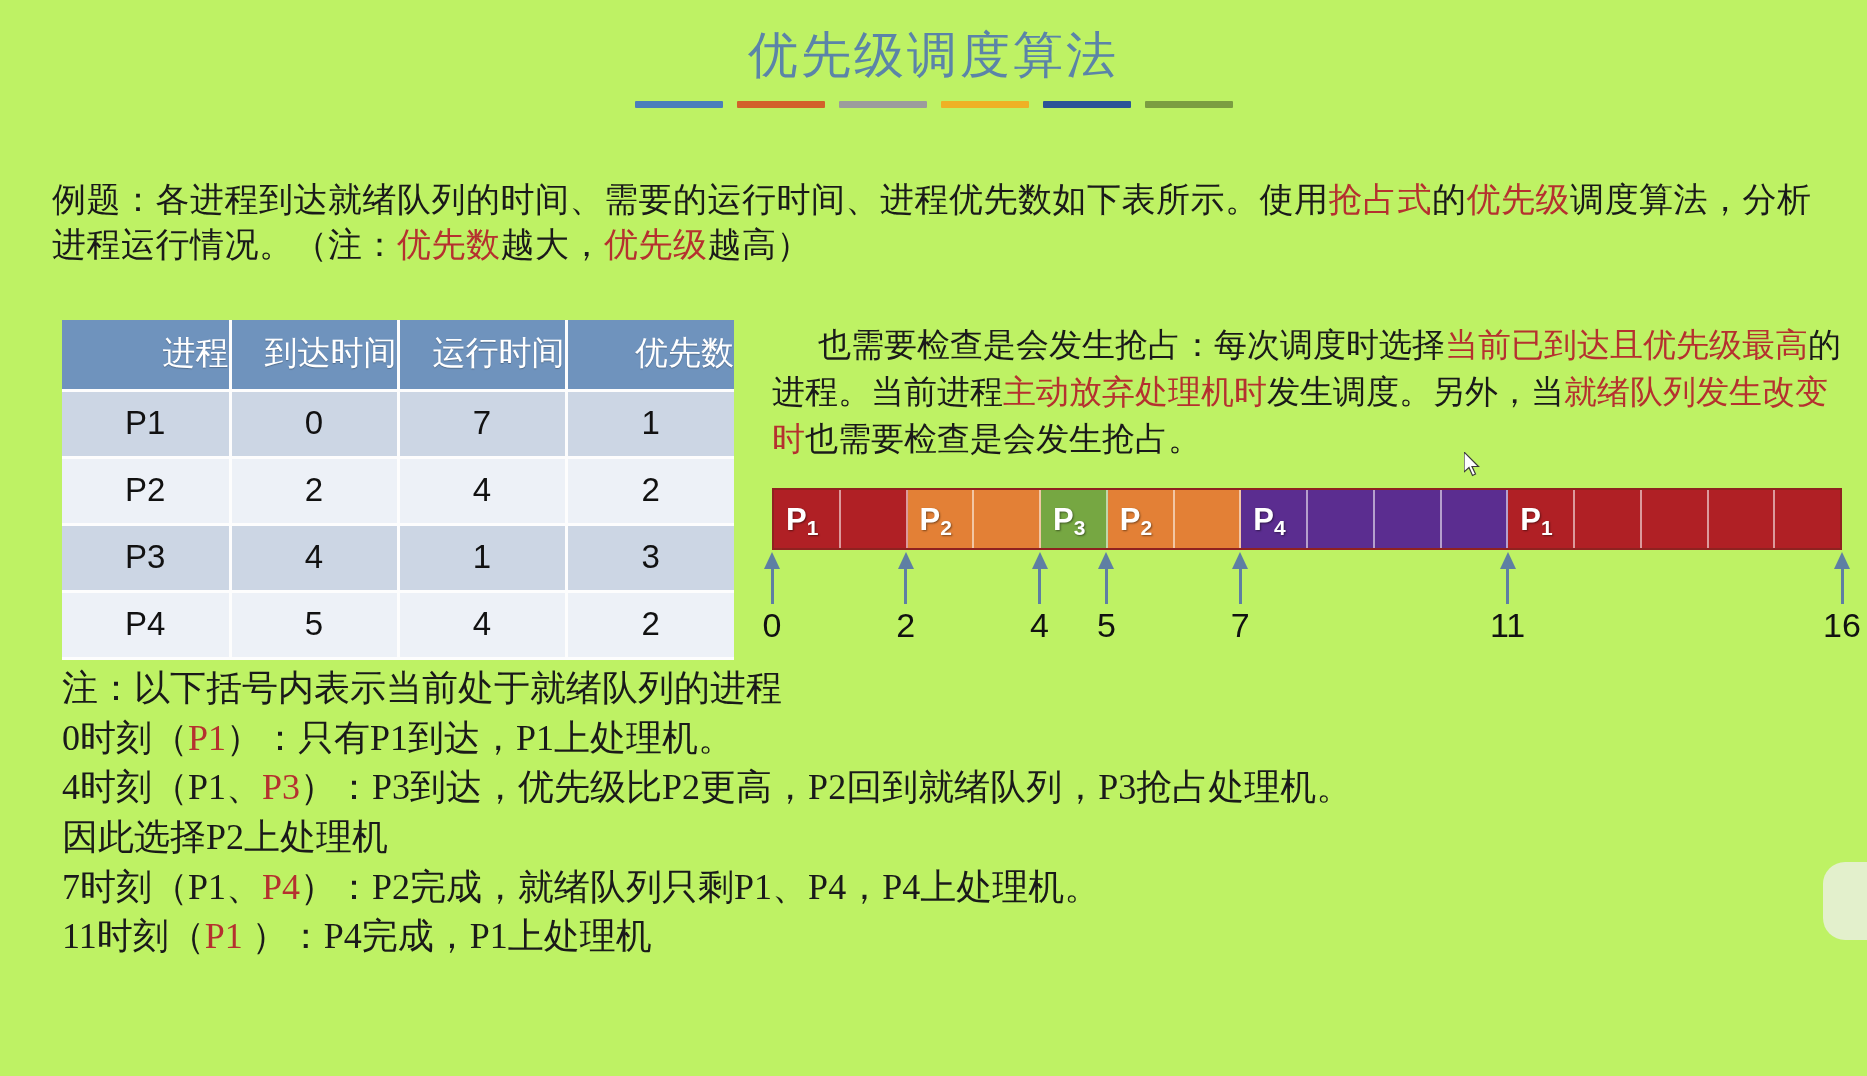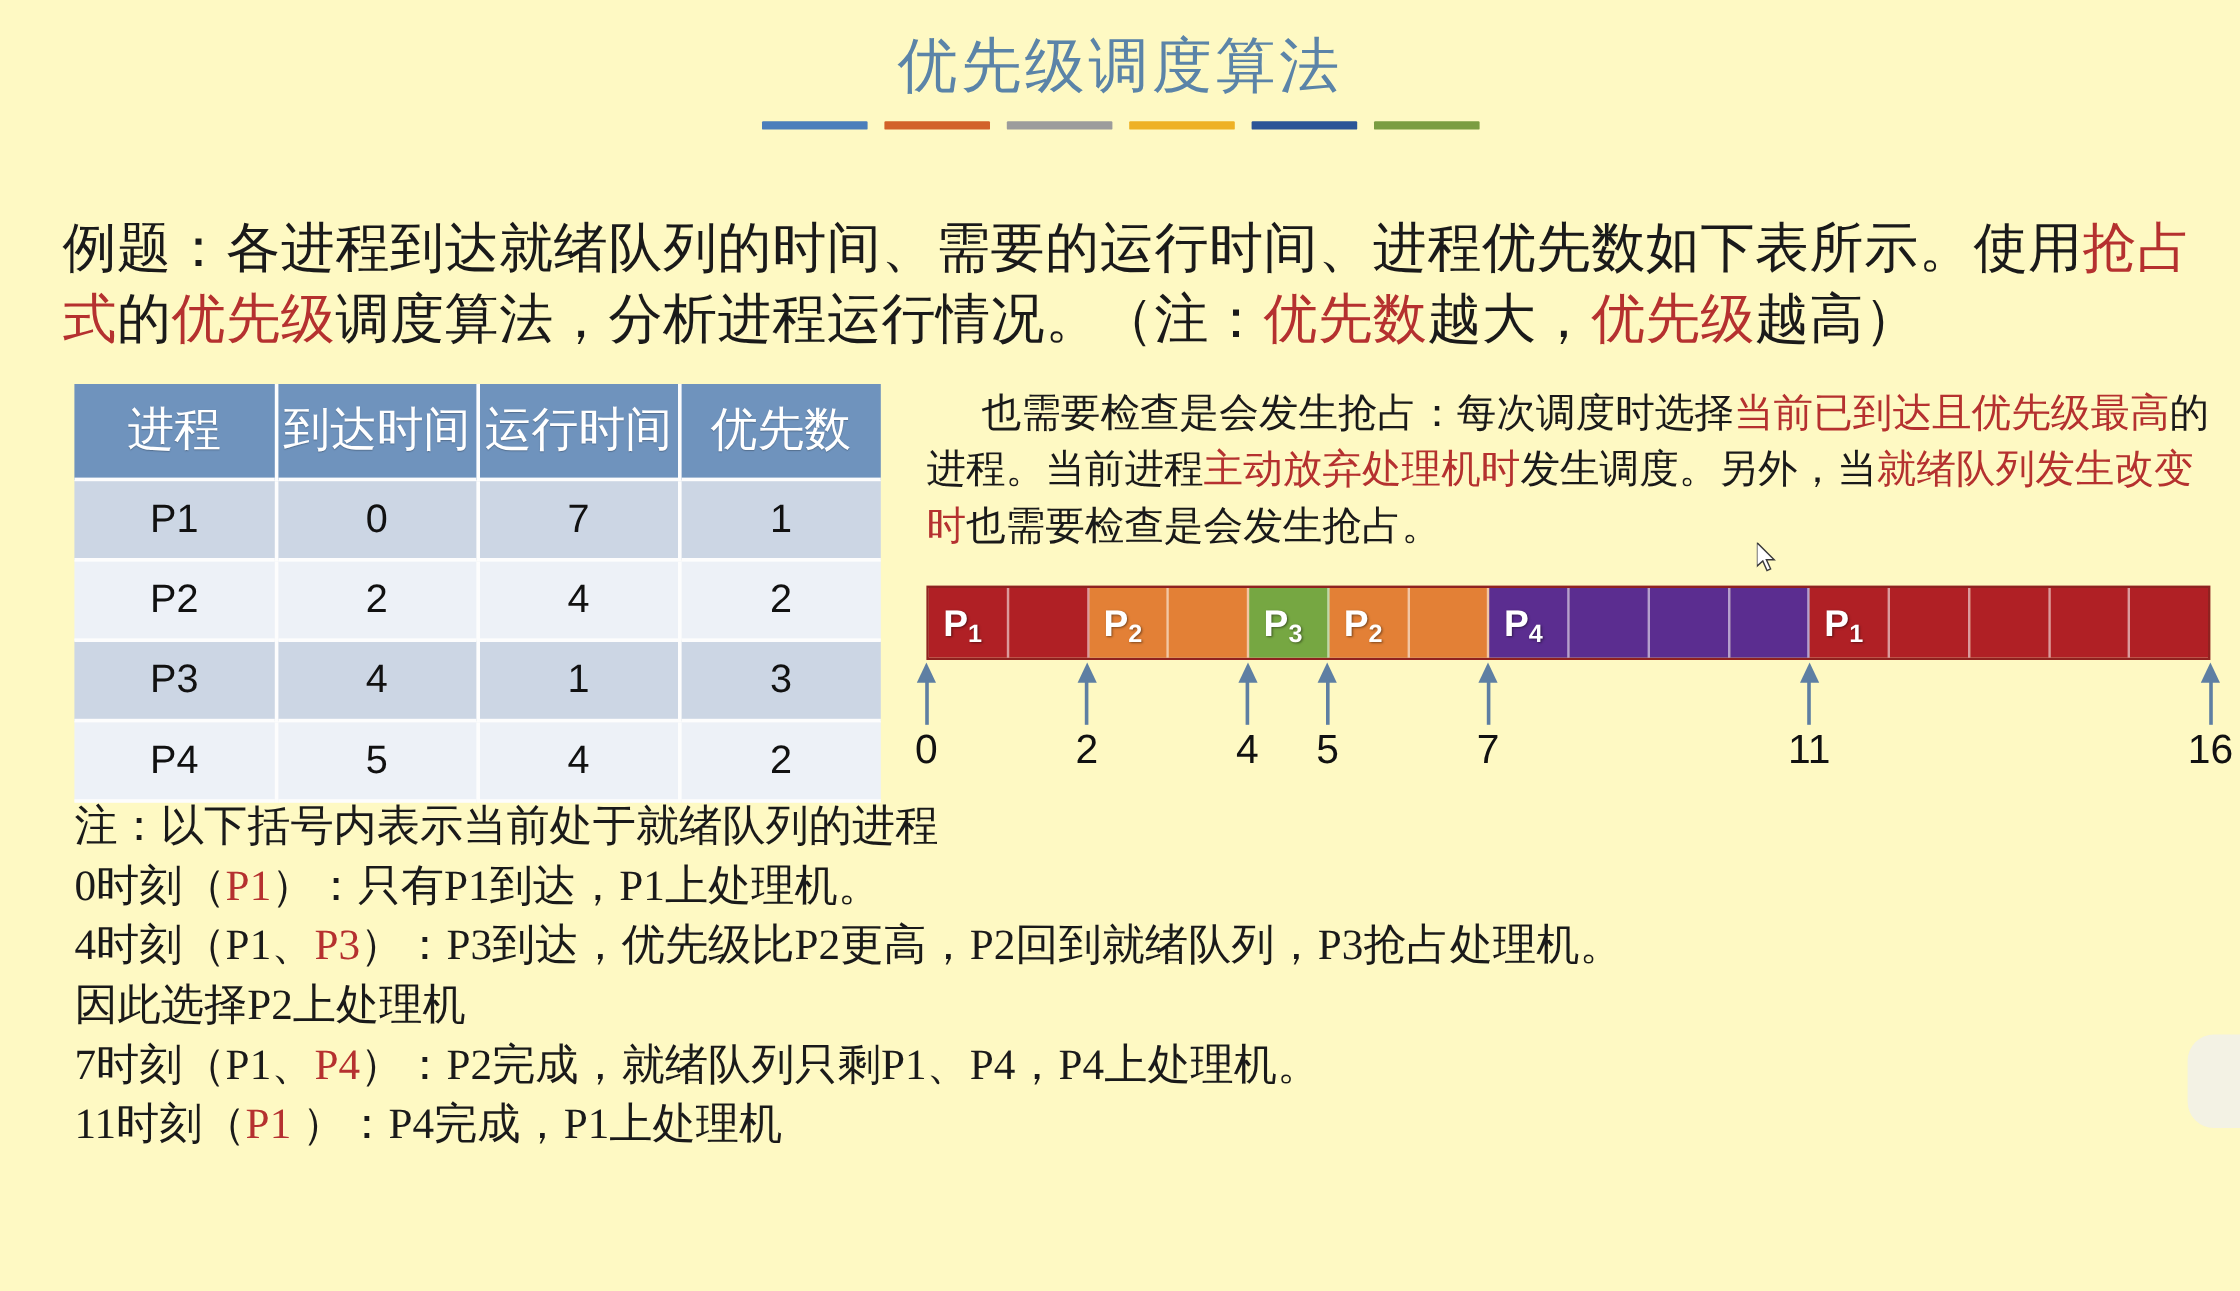--- a/index.html
+++ b/index.html
@@ -11,21 +11,21 @@
     width: 1867px;
     height: 1076px;
     position: relative;
     overflow: hidden;
     font-family: "Liberation Serif", "DejaVu Serif", serif;
     color: #1a1a1a;
   }
   .slide {
     position: absolute;
     inset: 0;
-    background: #fef9c3;
+    background: #bef264;
     padding-left: 20px;
   }
 
   
   .title-block {
     position: absolute;
     top: 28px;
     left: 0;
     width: 100%;
     text-align: center;
@@ -49,21 +49,21 @@
     width: 88px;
     border-radius: 1px;
   }
 
   
   .intro {
     position: absolute;
     top: 178px;
     left: 52px;
     width: 1790px;
-    font-size: 45px;
+    font-size: 34px;
     line-height: 1.32;
     letter-spacing: 0.5px;
   }
   .red { color: #b5312f; }
 
   
   .table-wrap {
     position: absolute;
     top: 320px;
     left: 62px;
@@ -71,25 +71,25 @@
   }
   table.proc-table {
     border-collapse: collapse;
     width: 100%;
     table-layout: fixed;
     font-family: "Liberation Sans", "DejaVu Sans", sans-serif;
   }
   table.proc-table th {
     background: #6f93bd;
     color: #ffffff;
-    font-size: 39px;
+    font-size: 33px;
     font-weight: normal;
     padding: 11px 0 13px;
     border-right: 3px solid #fdfdfd;
-    text-align: center;
+    text-align: right;
     font-family: Liberation Sans, sans-serif;
     text-shadow: 0 1px 1px rgba(0,0,0,0.25);
   }
   table.proc-table th:last-child { border-right: none; }
   table.proc-table td {
     font-size: 33px;
     text-align: center;
     padding: 12px 0 14px;
     border-right: 3px solid #fdfdfd;
     color: #111;

